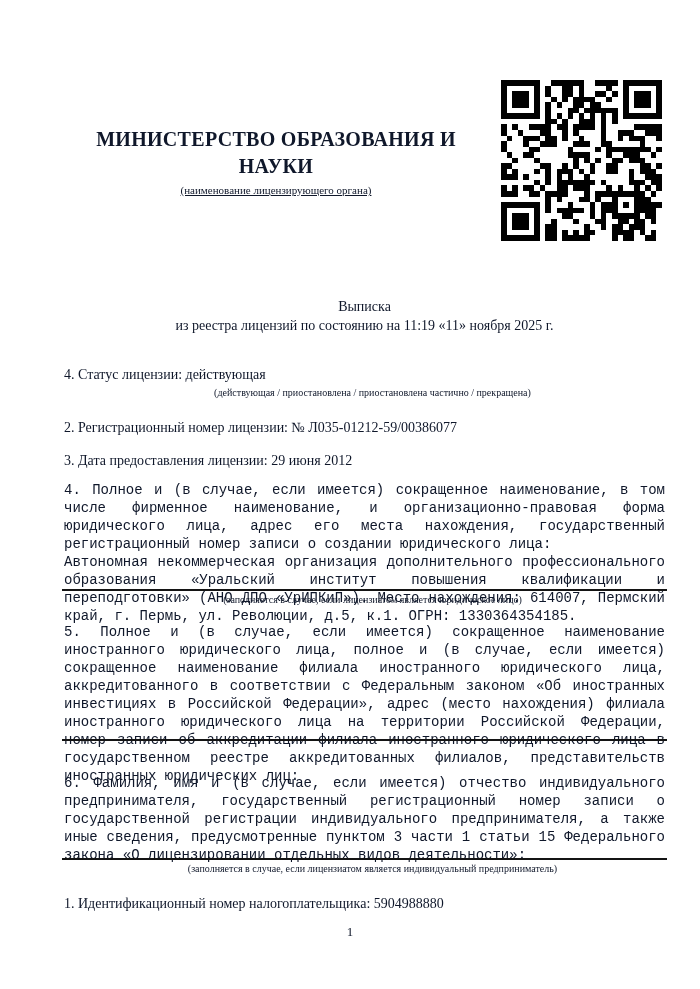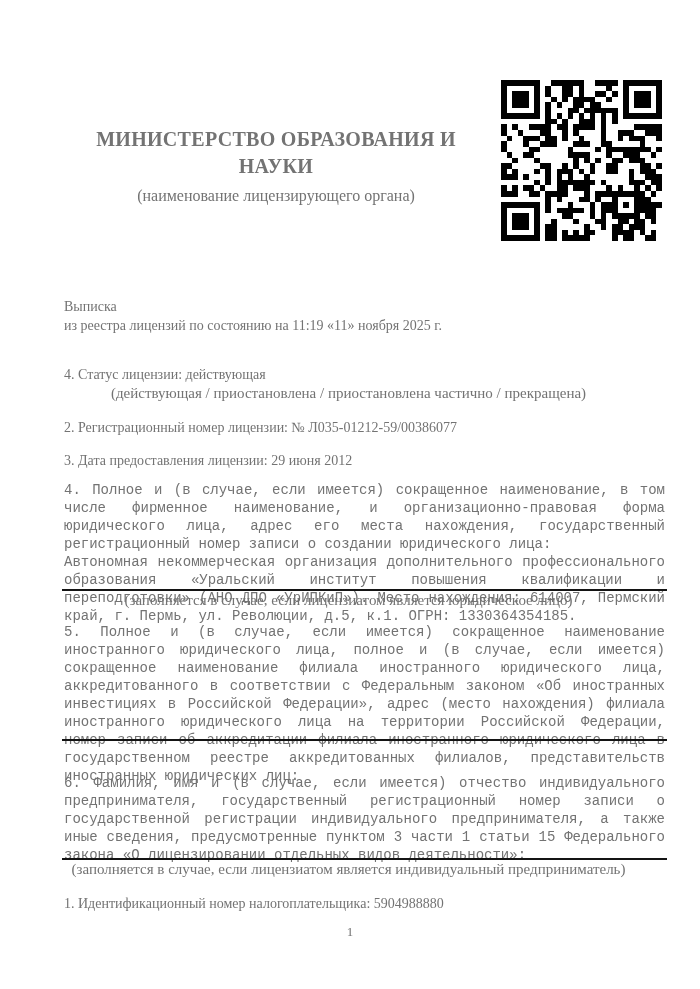--- a/index.html
+++ b/index.html
@@ -5,59 +5,61 @@
   html, body {
     margin: 0;
     padding: 0;
     background: #ffffff;
   }
   .page {
     position: relative;
     width: 700px;
     height: 989px;
     background: #ffffff;
-    color: #737373;
+    color: #0f172a;
     font-family: "Liberation Serif", "DejaVu Serif", serif;
     overflow: hidden;
   }
   .abs { position: absolute; }
 
   
   .ministry-block {
     left: 64px;
     top: 126px;
     width: 424px;
     text-align: center;
   }
   .ministry-title {
     font-size: 20px;
     font-weight: bold;
     line-height: 27px;
     letter-spacing: 0.3px;
   }
   .ministry-caption {
-    margin-top: 9px;
-    font-size: 16px;
+    margin-top: 3px;
+    font-size: 11px;
     line-height: 14px;
+    text-decoration: underline;
   }
 
   
   .qr-box {
     left: 501px;
     top: 80px;
     width: 161px;
     height: 161px;
   }
   .qr-box svg { display: block; width: 161px; height: 161px; shape-rendering: crispEdges; }
 
   
   .doc-title {
     left: 64px;
     top: 297px;
     width: 601px;
+    text-align: center;
     font-size: 14px;
     line-height: 19px;
   }
 
   
   .line-item {
     left: 64px;
     width: 601px;
     font-size: 14px;
     line-height: 18px;
@@ -65,24 +67,24 @@
   .para {
     left: 64px;
     width: 601px;
     font-size: 14px;
     line-height: 18px;
     text-align: justify;
     font-family: Liberation Mono, monospace;
   }
   .para .value-start { display: block; }
   .note-caption {
-    left: 48px;
+    left: 72px;
     width: 601px;
     text-align: center;
-    font-size: 15px;
+    font-size: 10px;
     line-height: 14px;
   }
   .rule {
     left: 62px;
     width: 605px;
     height: 0;
     border-top: 2px solid #141414;
   }
   .page-number {
     left: 0;

